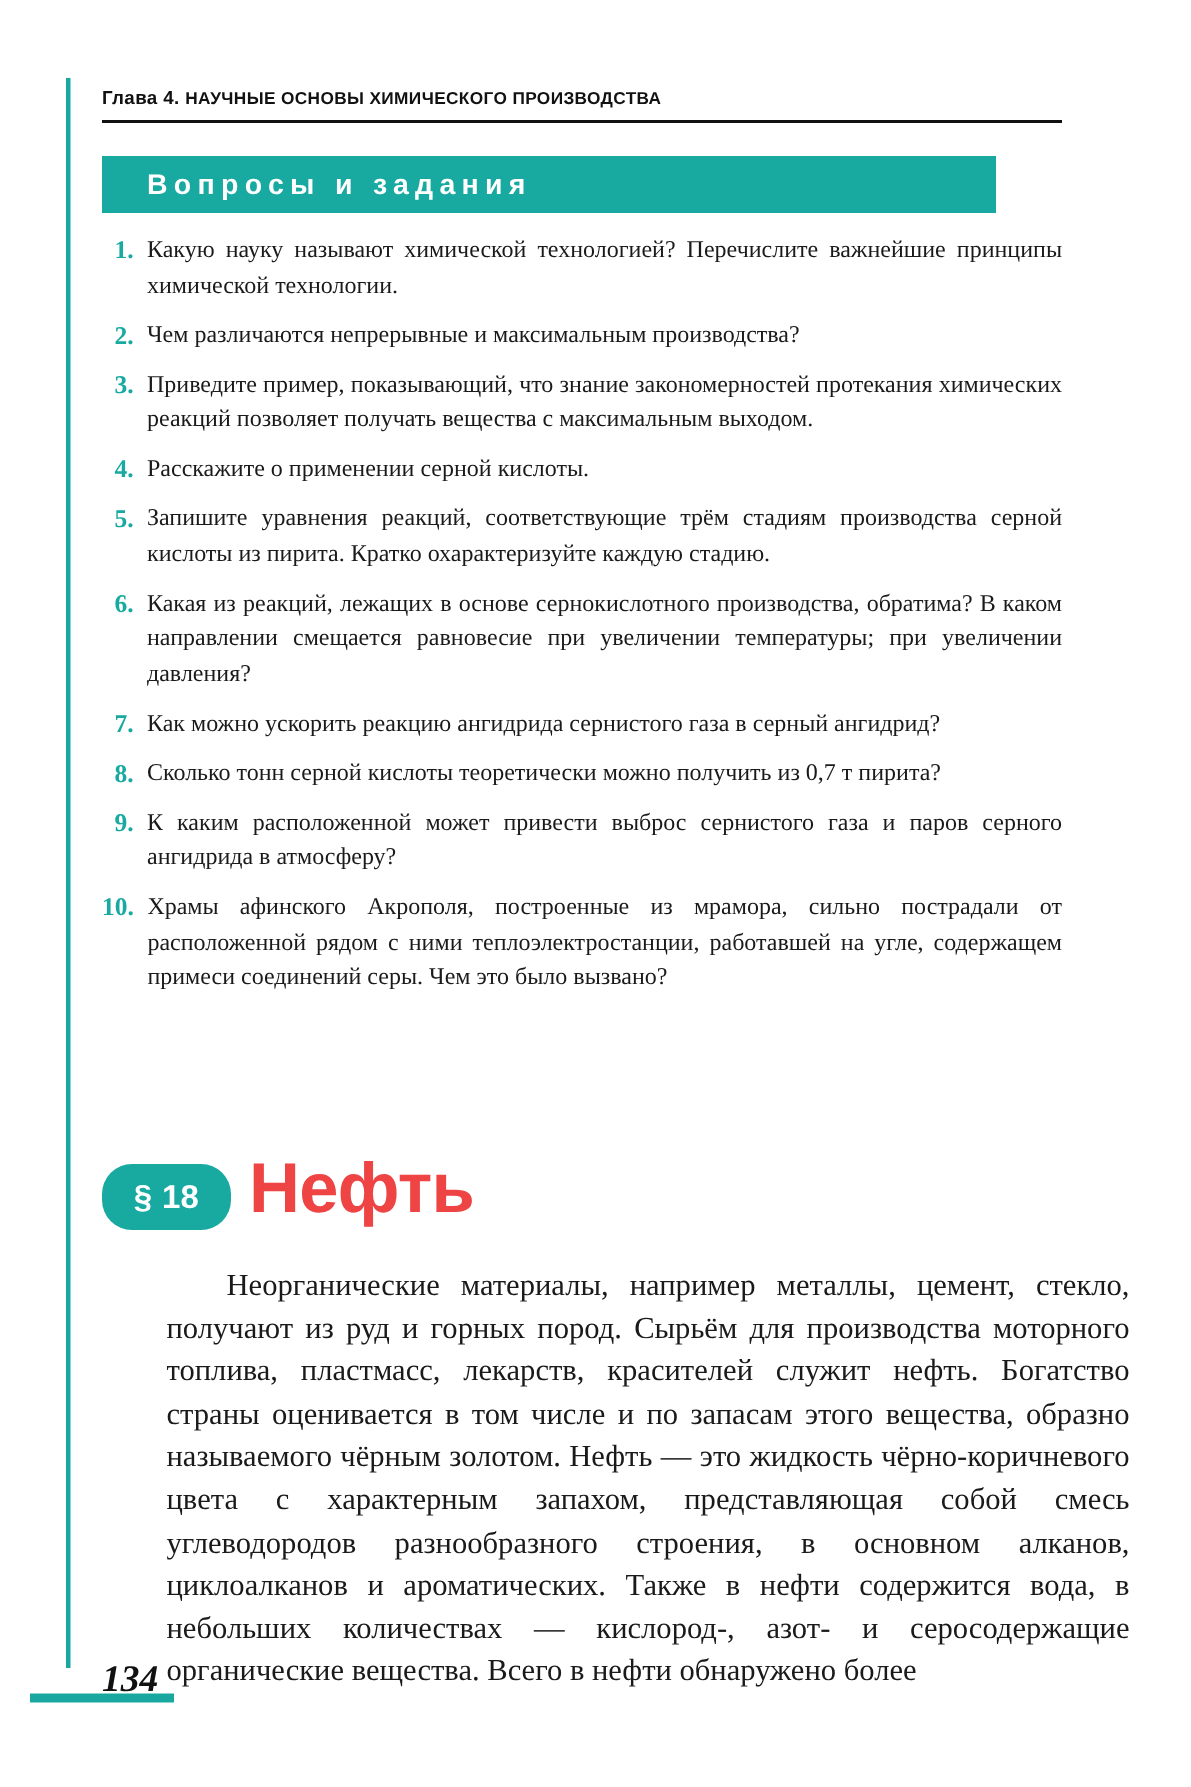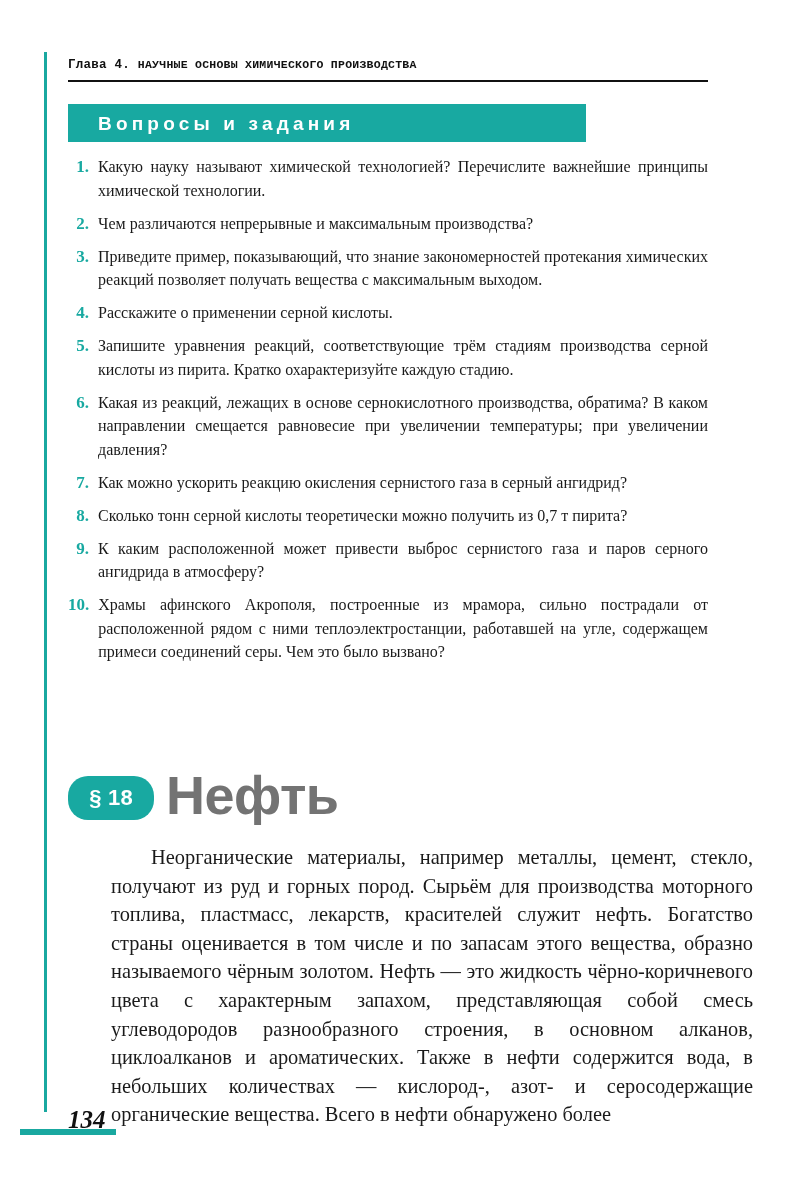--- a/index.html
+++ b/index.html
@@ -38,21 +38,21 @@
     height: 6px;
     background: #19a8a0;
   }
 
   
   .running-head {
     position: absolute;
     left: 68px;
     top: 58px;
     width: 640px;
-    font-family: Liberation Mono, monospace;
+    font-family: Liberation Sans, sans-serif;
     font-size: 12.5px;
     letter-spacing: 0.02em;
     color: #111;
   }
   .running-head .chapter-word {
     font-weight: bold;
   }
   .running-head .chapter-title {
     font-weight: bold;
     font-size: 11.5px;
@@ -64,21 +64,21 @@
     width: 640px;
     height: 2px;
     background: #111;
   }
 
   
   .banner {
     position: absolute;
     left: 68px;
     top: 104px;
-    width: 518px;
+    width: 596px;
     height: 38px;
     background: #18a9a1;
     box-sizing: border-box;
   }
   .banner-text {
     position: absolute;
     left: 30px;
     top: 9px;
     font-family: "Liberation Sans", sans-serif;
     font-weight: bold;
@@ -142,22 +142,22 @@
     justify-content: center;
     letter-spacing: 0.01em;
     border-radius: 20px;
   }
   .section-title {
     position: absolute;
     left: 98px;
     top: -6px;
     font-family: "Liberation Sans", sans-serif;
     font-weight: bold;
-    font-size: 54px;
-    color: #737373;
+    font-size: 47px;
+    color: #ef4444;
     letter-spacing: -0.01em;
   }
 
   
   .body-text {
     position: absolute;
     left: 68px;
     top: 843px;
     width: 642px;
     font-size: 20.4px;
@@ -219,21 +219,21 @@
       <div class="q-item">
         <div class="q-num">5.</div>
         <div class="q-text">Запишите уравнения реакций, соответствующие трём стадиям производства серной кислоты из пирита. Кратко охарактеризуйте каждую стадию.</div>
       </div>
       <div class="q-item">
         <div class="q-num">6.</div>
         <div class="q-text">Какая из реакций, лежащих в основе сернокислотного производства, обратима? В каком направлении смещается равновесие при увеличении температуры; при увеличении давления?</div>
       </div>
       <div class="q-item">
         <div class="q-num">7.</div>
-        <div class="q-text">Как можно ускорить реакцию окисления сернистого газа в серный ангидрид?</div>
+        <div class="q-text">Как можно ускорить реакцию ангидрида сернистого газа в серный ангидрид?</div>
       </div>
       <div class="q-item">
         <div class="q-num">8.</div>
         <div class="q-text">Сколько тонн серной кислоты теоретически можно получить из 0,7 т пирита?</div>
       </div>
       <div class="q-item">
         <div class="q-num">9.</div>
         <div class="q-text">К каким расположенной может привести выброс сернистого газа и паров серного ангидрида в атмосферу?</div>
       </div>
       <div class="q-item">

